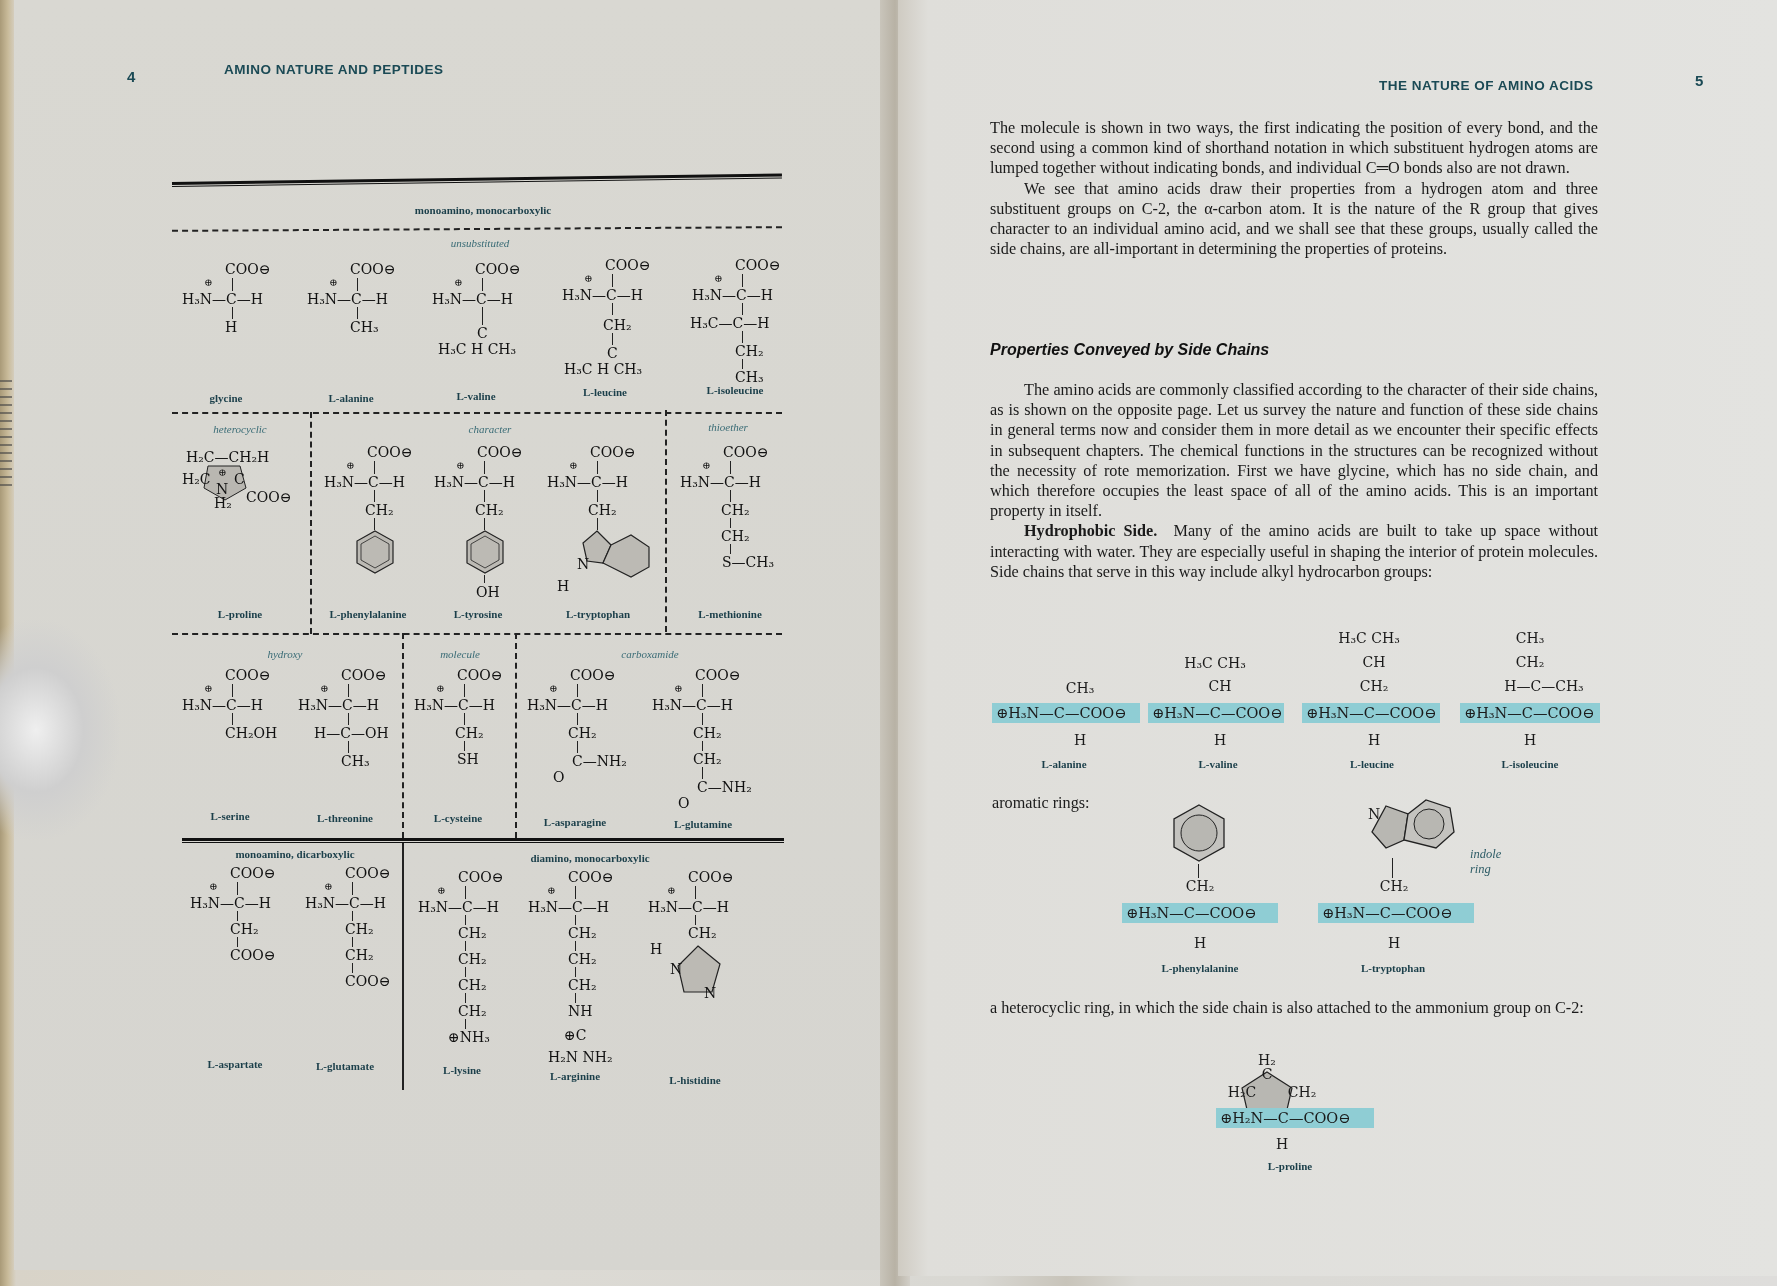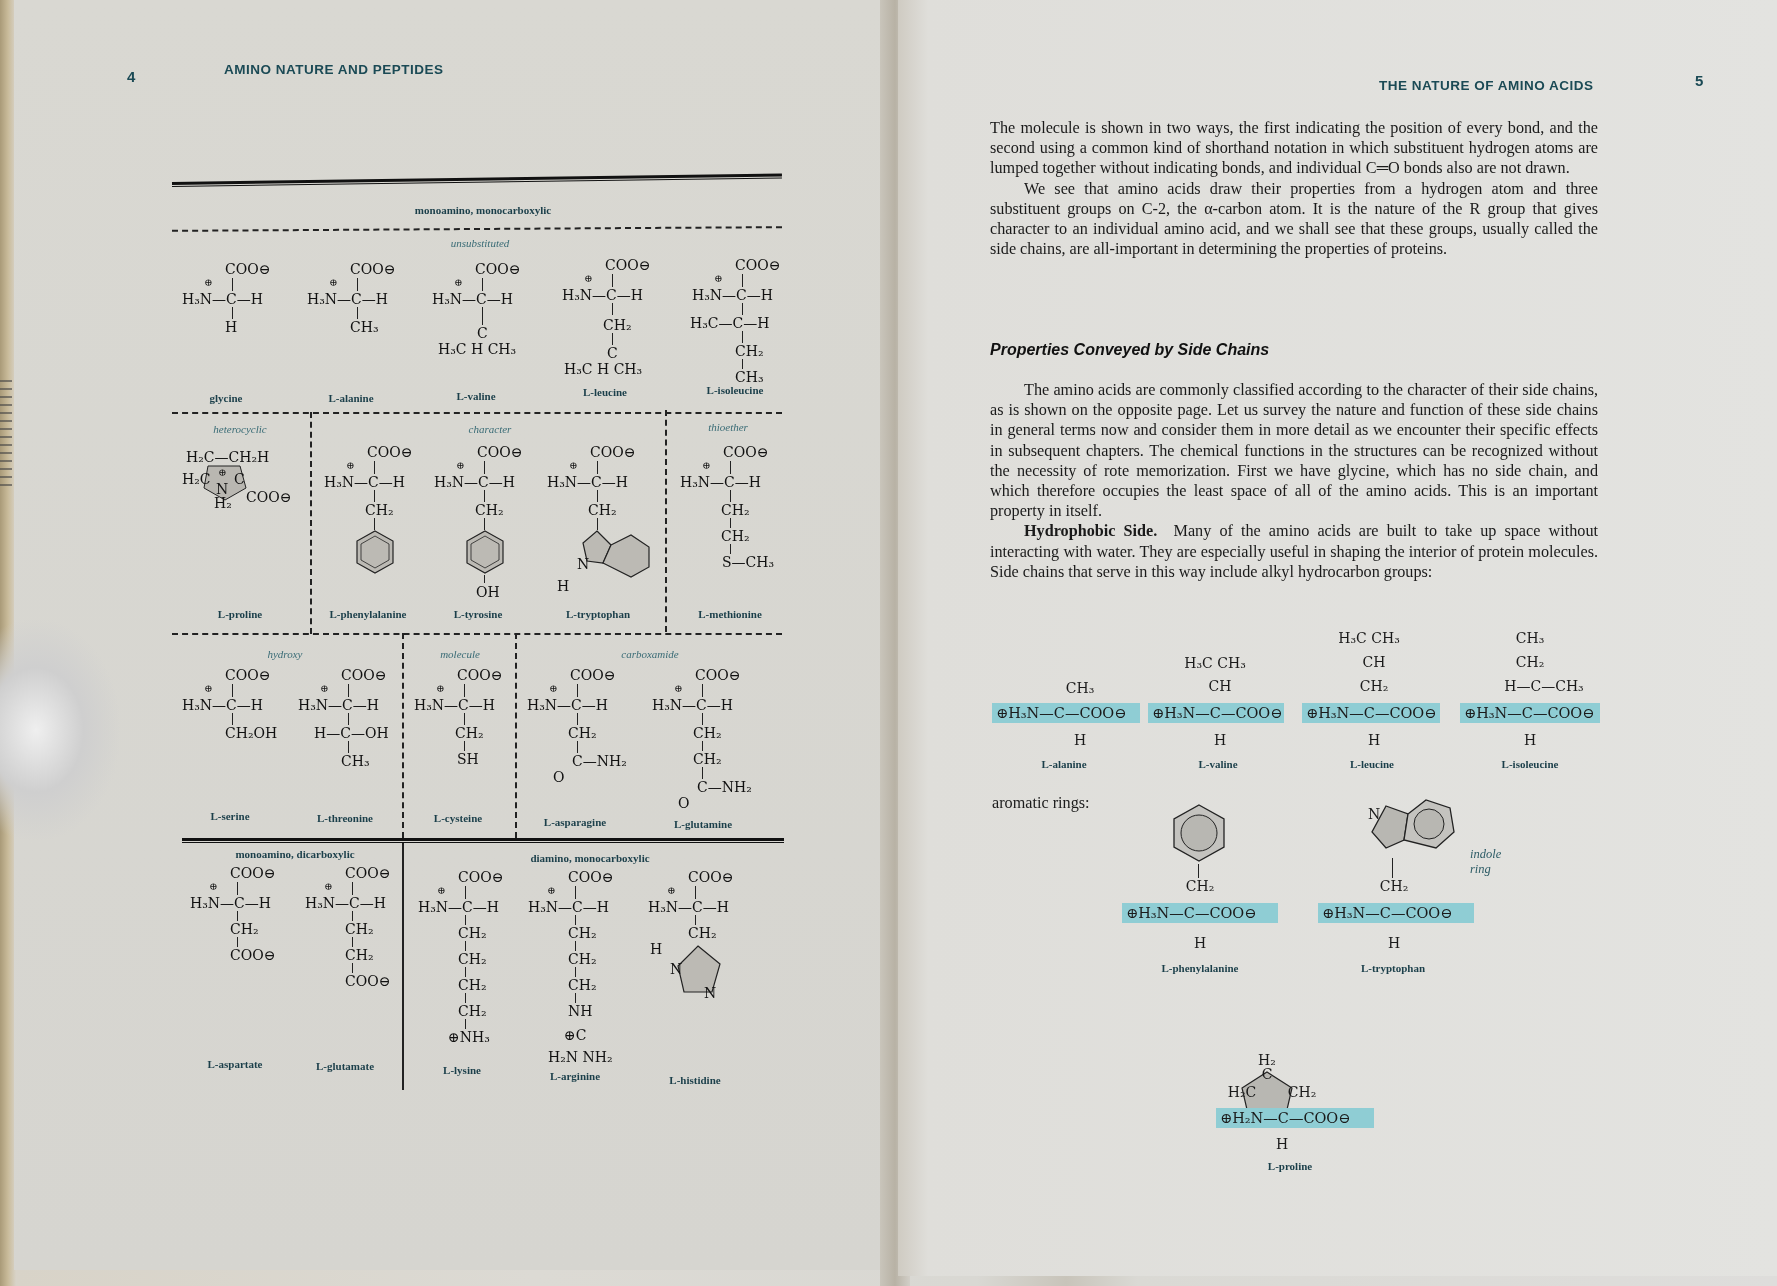--- a/index.html
+++ b/index.html
@@ -406,20 +406,23 @@
       <circle cx="65" cy="30" r="15" fill="#b8b7b2" stroke="#222" stroke-width="1"></circle>
     </svg>
   <div class="rmol" style="left:1364px; top:806px; width:20px;">N</div>
   <div class="italic-note" style="left:1470px; top:804px;margin-top:43px;"><span>indole</span><br><span>ring</span></div>
   <div class="vbond" style="left:1392px; top:858px; height:20px;"></div>
   <div class="rmol" style="left:1364px; top:878px; width:60px;">CH₂</div>
   <div class="highlight" style="left:1318px; top:903px; width:156px;">⊕H₃N—C—COO⊖</div>
   <div class="rmol" style="left:1364px; top:935px; width:60px;">H</div>
   <div class="rname" style="left:1393px; top:962px;">L-tryptophan</div>
 
+  <div class="body-text" style="top:998px;">
+    <p>a heterocyclic ring, in which the side chain is also attached to the ammonium group on C-2:</p>
+  </div>
 
   <svg style="position:absolute; left:1232px; top:1068px;" width="70" height="50">
       <polygon points="35,4 60,20 54,46 16,46 10,20" fill="#b8b7b2" stroke="#222" stroke-width="1.2"></polygon>
     </svg>
   <div class="rmol" style="left:1252px; top:1052px; width:30px;">H₂</div>
   <div class="rmol" style="left:1252px; top:1066px; width:30px;">C</div>
   <div class="rmol" style="left:1222px; top:1084px; width:40px;">H₂C</div>
   <div class="rmol" style="left:1282px; top:1084px; width:40px;">CH₂</div>
   <div class="highlight" style="left:1216px; top:1108px; width:158px;">⊕H₂N—C—COO⊖</div>
   <div class="rmol" style="left:1272px; top:1136px; width:20px;">H</div>

